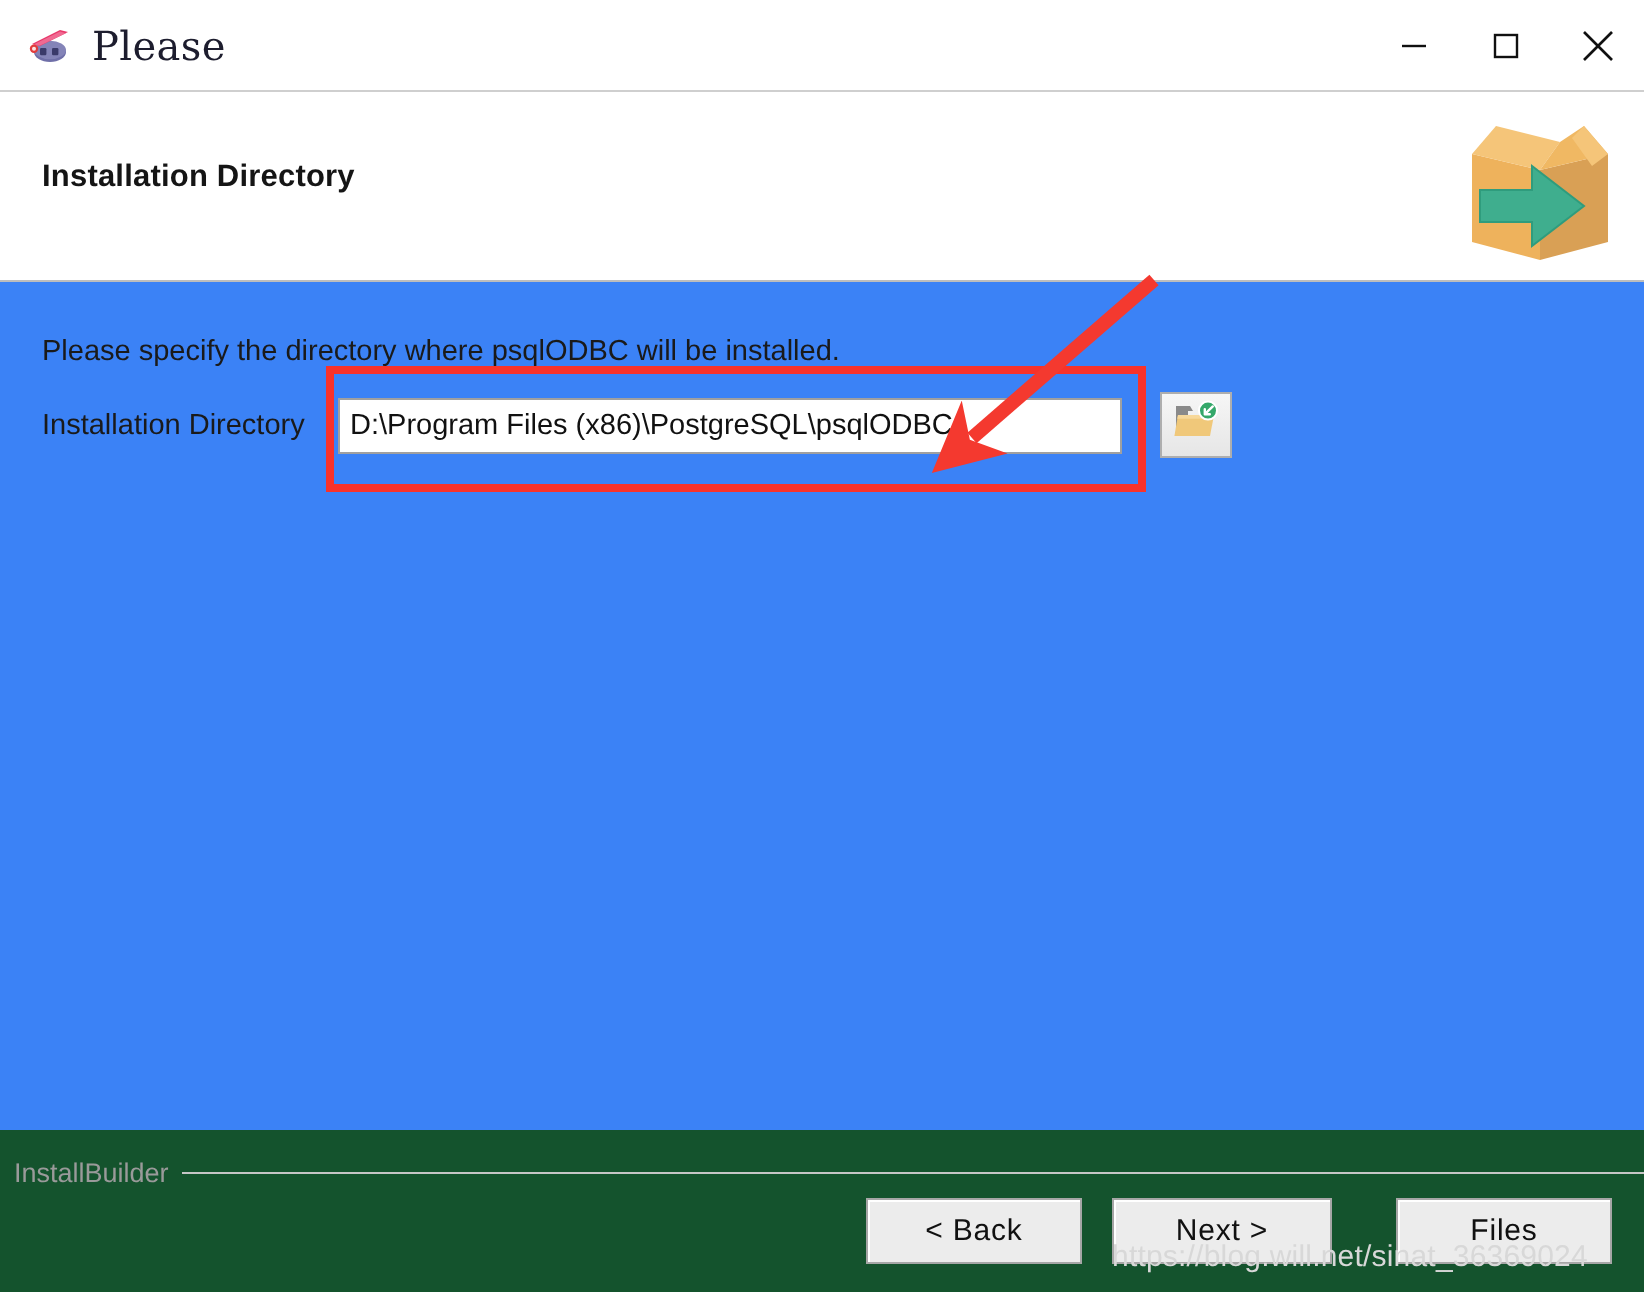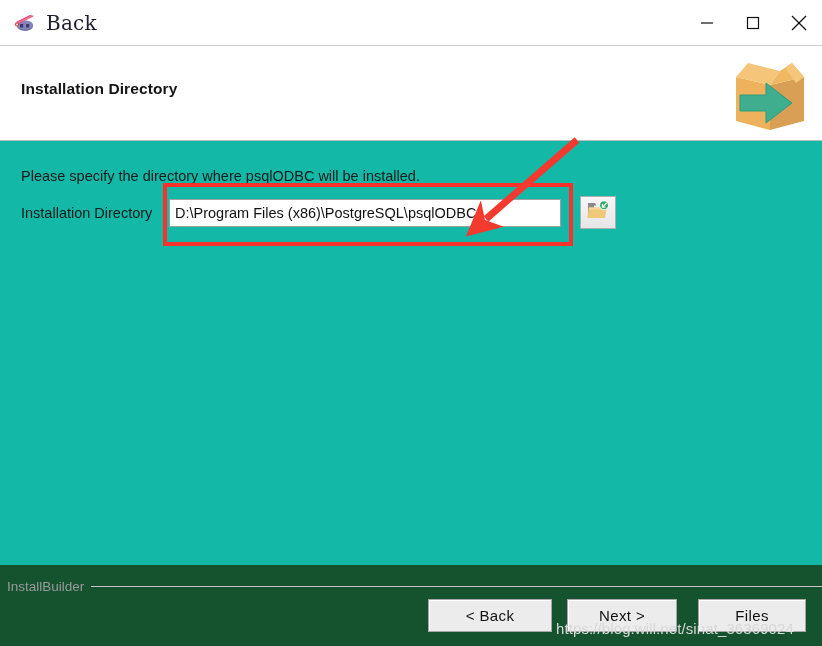--- a/index.html
+++ b/index.html
@@ -91,21 +91,21 @@
     right: 8px;
     top: 5px;
     width: 88px;
     height: 84px;
   }
 
   
   #content {
     flex: 1 1 auto;
     position: relative;
-    background: #14b8a6;
+    background: #3b82f6;
   }
   #intro-text {
     position: absolute;
     left: 21px;
     top: 27px;
     font-size: 14.5px;
     color: #1a1a1a;
     white-space: nowrap;
   }
   #dir-label {
@@ -209,22 +209,22 @@
     box-sizing: border-box;
     background: #ececec;
     border: 1px solid #a6a6a6;
     box-shadow: inset 1px 1px 0 #ffffff;
     font-family: "Liberation Sans", sans-serif;
     font-size: 15px;
     color: #111111;
     letter-spacing: 0.4px;
     padding: 0;
   }
-  #back-button   { width: 124px; margin-right: 15px; }
-  #next-button   { width: 110px; margin-right: 21px; }
+  #back-button   { width: 108px; margin-right: 15px; }
+  #next-button   { width: 110px; margin-right: 32px; }
   #cancel-button { width: 108px; margin-right: 16px; }
 
   
   #watermark {
     position: absolute;
     left: 556px;
     top: 620px;
     font-size: 15px;
     color: #d8d8d8;
     white-space: nowrap;
@@ -245,21 +245,21 @@
         <ellipse cx="12" cy="14" rx="8" ry="4.6" fill="#8484b8"></ellipse>
         <rect x="7" y="13" width="3.2" height="3.6" rx="0.6" fill="#3a3a6a"></rect>
         <rect x="13" y="13" width="3.2" height="3.6" rx="0.6" fill="#3a3a6a"></rect>
         <path d="M3 11 L17 4 L21 5 L7 12 Z" fill="#e8376a"></path>
         <path d="M3.5 11.4 L17 4.8 L20 5.6 L6.8 11.9 Z" fill="#f06a92"></path>
         <circle cx="4" cy="13.4" r="2.1" fill="#e23c3c"></circle>
         <circle cx="4" cy="13.4" r="1.0" fill="#fbe6e6"></circle>
       </svg>
     </span>
 
-    <span id="title-text">Back</span>
+    <span id="title-text">Please</span>
 
     <div id="win-controls">
       <button class="win-btn">
         <span>
           <svg width="22" height="22" viewBox="0 0 22 22">
             <line x1="5" y1="11" x2="17" y2="11" stroke="#101010" stroke-width="1.2"></line>
           </svg>
         </span>
       </button>
       <button class="win-btn">

